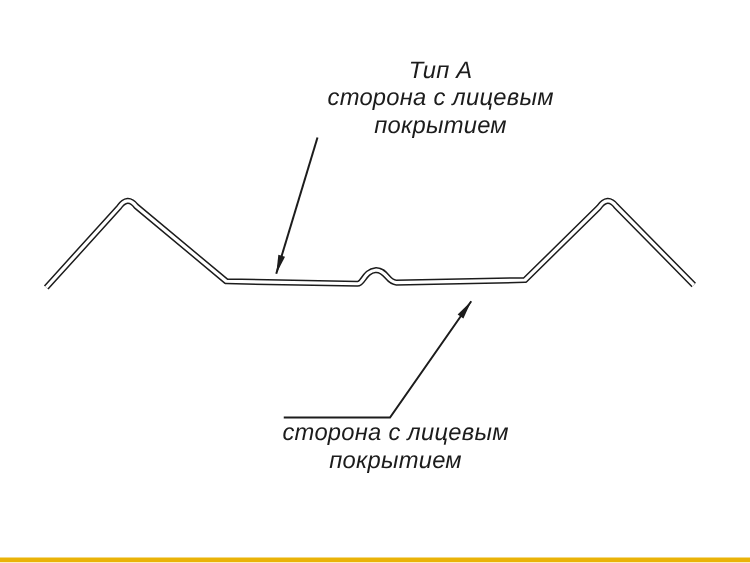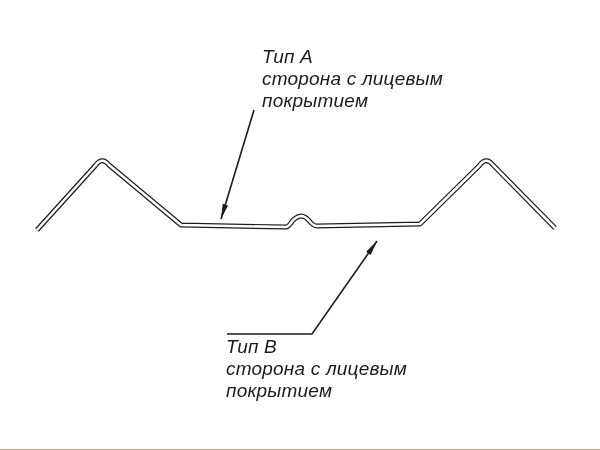--- a/index.html
+++ b/index.html
@@ -2,22 +2,23 @@
 <html><head>
 <meta charset="utf-8">
 <style>
   * { margin: 0; padding: 0; box-sizing: border-box; }
   html, body { background: #ffffff; font-family: "Liberation Sans", sans-serif; }
   .canvas {
     position: relative;
     width: 600px;
     height: 450px;
     background: #ffffff;
-    border-bottom: 1px solid #eab308;
+    border-bottom: 4px solid #eab308;
     overflow: hidden;
+    text-align: center;
   }
   .canvas svg { position: absolute; left: 0; top: 0; display: block; }
   .callout {
     position: absolute;
     font-family: "Liberation Sans", sans-serif;
     font-style: italic;
     font-size: 19px;
     line-height: 22px;
     color: #1c1c1c;
     white-space: nowrap;
@@ -50,18 +51,17 @@
     <path d="M 227 334 L 312 334 L 377 241" fill="none" stroke="#1c1c1c" stroke-width="1.6" stroke-linejoin="miter" marker-end="url(#gost-arrow)"></path>
   </svg>
 
   <div class="callout" id="callout-a">
     <div>Тип А</div>
     <div>сторона с лицевым</div>
     <div>покрытием</div>
   </div>
 
   <div class="callout" id="callout-b">
-    <div>Тип В</div>
     <div>сторона с лицевым</div>
     <div>покрытием</div>
   </div>
 
 </div>
 
 </body></html>

